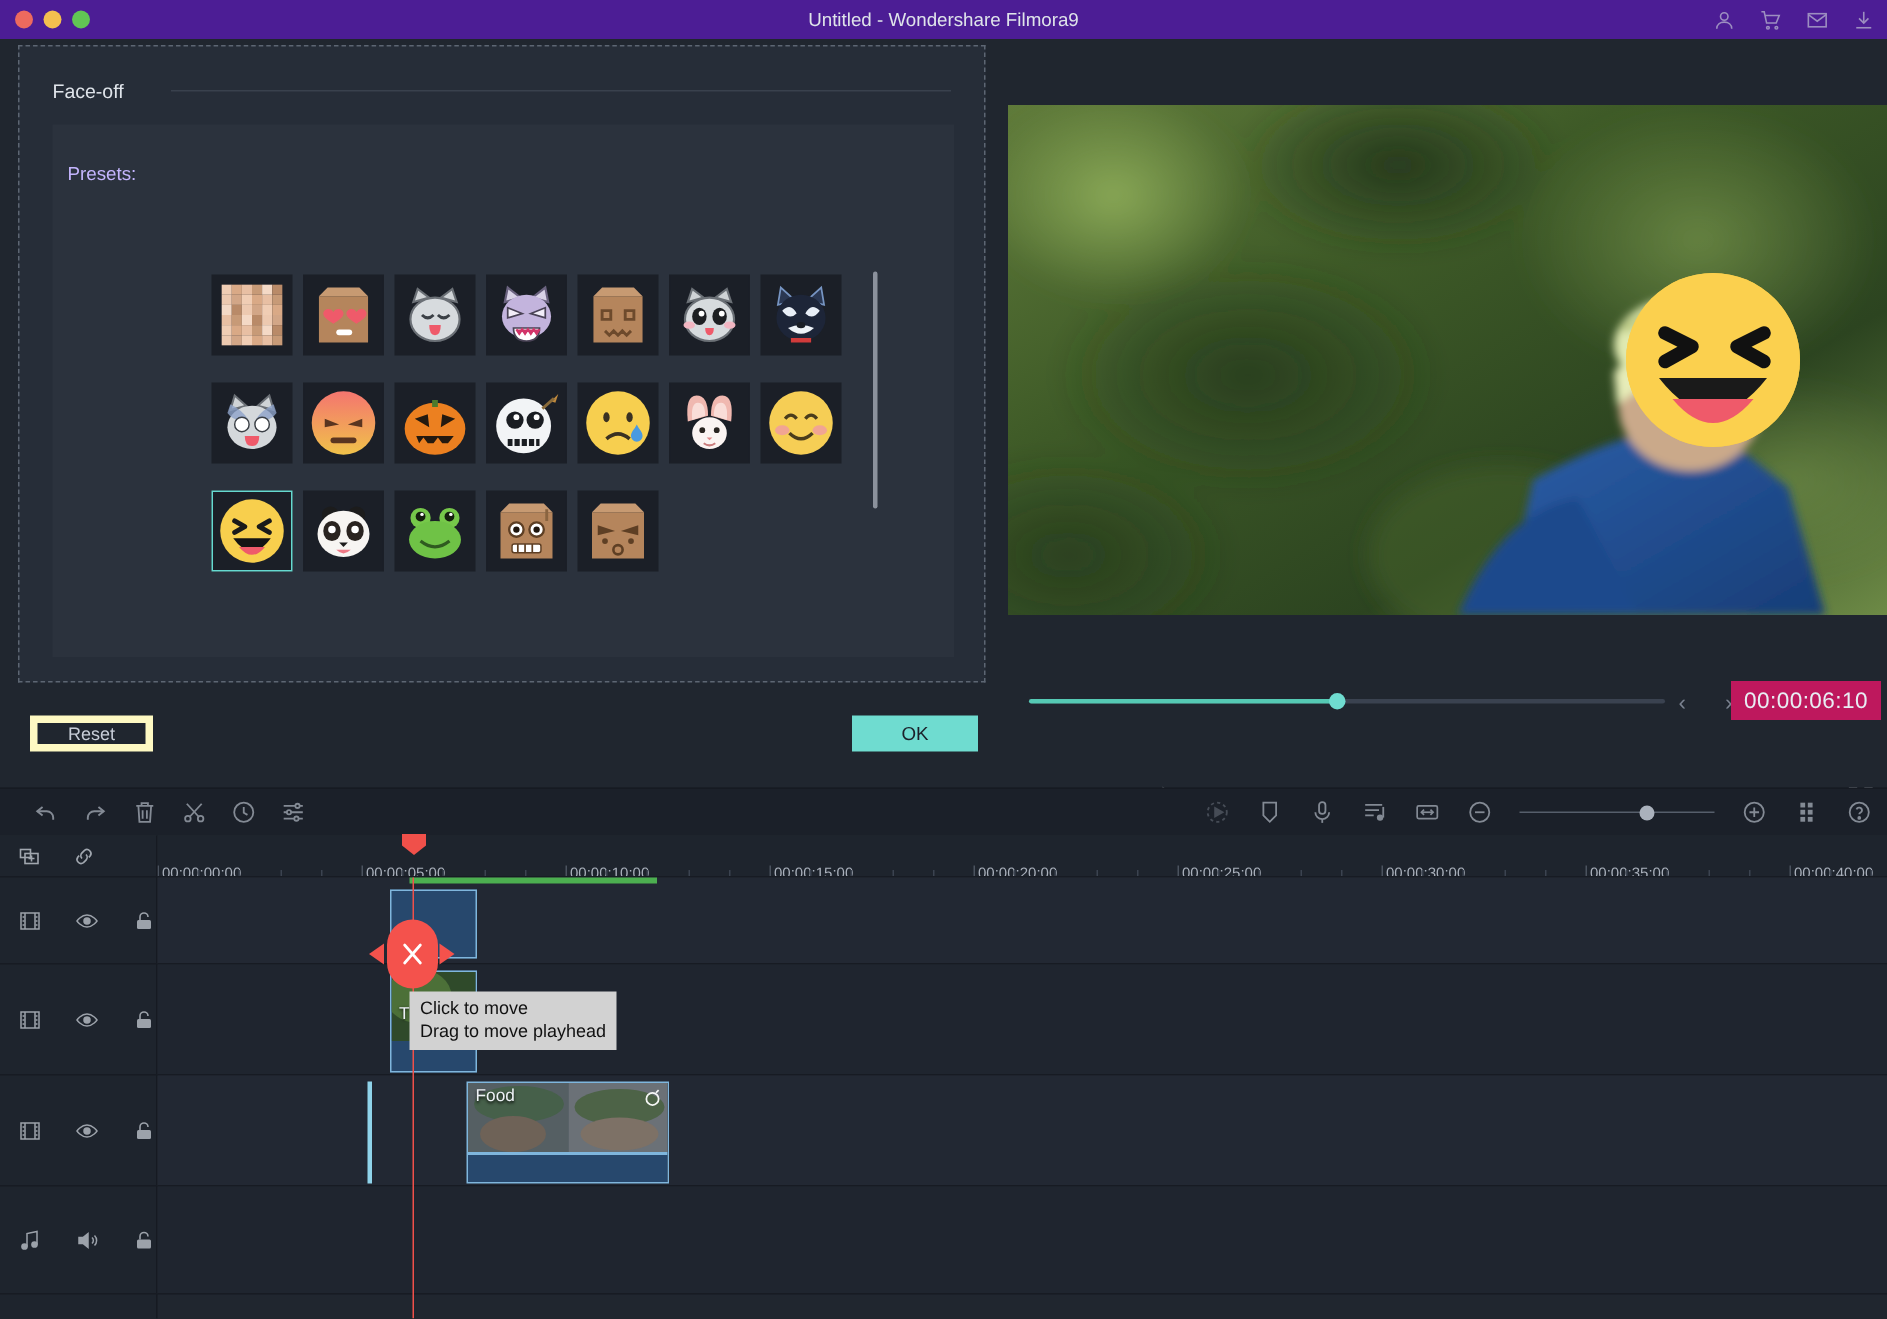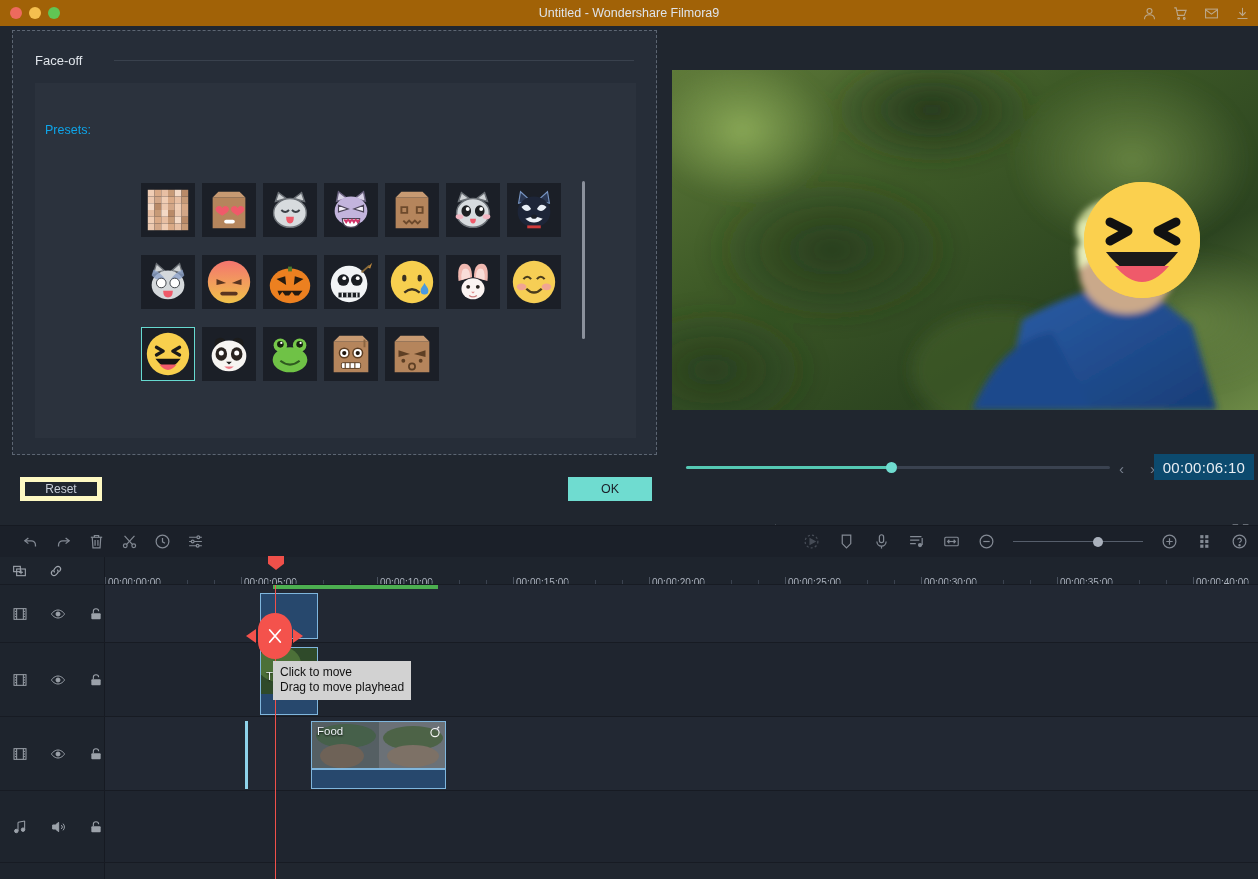--- a/index.html
+++ b/index.html
@@ -8,21 +8,21 @@
     background: #20262f;
     font-family: "Liberation Sans", sans-serif;
     color: #c8ced8;
     overflow: hidden;
   }
   #app { position: relative; width: 1258px; height: 879px; }
 
   
   .titlebar {
     position: absolute; left: 0; top: 0; width: 1258px; height: 26px;
-    background: #a16207;
+    background: #4c1d95;
     display: flex; align-items: center;
   }
   .traffic { display: flex; gap: 7px; margin-left: 10px; }
   .dot { width: 12px; height: 12px; border-radius: 50%; }
   .dot.red { background: #ed6a5e; }
   .dot.yellow { background: #f4bf4f; }
   .dot.green { background: #61c554; }
   .apptitle {
     position: absolute; left: 0; right: 0; text-align: center;
     font-size: 12.5px; color: #dfe4ea; line-height: 26px;
@@ -44,22 +44,22 @@
     position: absolute; left: 22px; top: 18px; right: 22px; height: 22px;
     display: flex; align-items: center; gap: 32px;
   }
   .dialog-title { font-size: 13px; color: #dfe4ea; white-space: nowrap; }
   .dialog-rule { flex: 1; height: 1px; background: #39414d; }
   .presets-box {
     position: absolute; left: 22px; top: 52px; right: 20px; bottom: 16px;
     background: #2b323d;
   }
   .presets-label {
-    position: absolute; left: 32px; top: 92px;
-    font-size: 12.5px; color: #0ea5e9;
+    position: absolute; left: 32px; top: 78px;
+    font-size: 12.5px; color: #c4b5fd;
   }
   .presets-grid {
     position: absolute; left: 128px; top: 152px;
     display: grid; grid-template-columns: repeat(7, 61px); gap: 0 0;
     row-gap: 18px;
   }
   .preset {
     width: 54px; height: 54px; background: #1b1f27;
     border: 1px solid transparent; cursor: pointer;
     display: flex; align-items: center; justify-content: center;
@@ -103,21 +103,21 @@
     position: absolute; left: 200px; top: -4px; width: 11px; height: 11px;
     border-radius: 50%; background: #6fdcd0;
   }
   .io-marks {
     position: absolute; left: 447px; top: 426px; width: 36px; height: 24px;
     display: flex; align-items: center; justify-content: space-between;
     font-size: 15px; color: #7a8290;
   }
   .timecode {
     position: absolute; left: 482px; top: 424px; width: 100px; height: 26px;
-    background: #0c4a6e; color: #e8edf3; font-size: 15px;
+    background: #be185d; color: #e8edf3; font-size: 15px;
     display: flex; align-items: center; justify-content: center;
     letter-spacing: .3px; font-family: "Liberation Sans", sans-serif;
   }
   .transport {
     position: absolute; left: 14px; top: 488px; height: 28px;
     display: flex; align-items: center; gap: 22px;
   }
   .transport .tb { width: 20px; height: 20px; opacity: .85; cursor: pointer; }
   .player-right {
     position: absolute; right: 8px; top: 488px; height: 28px;

